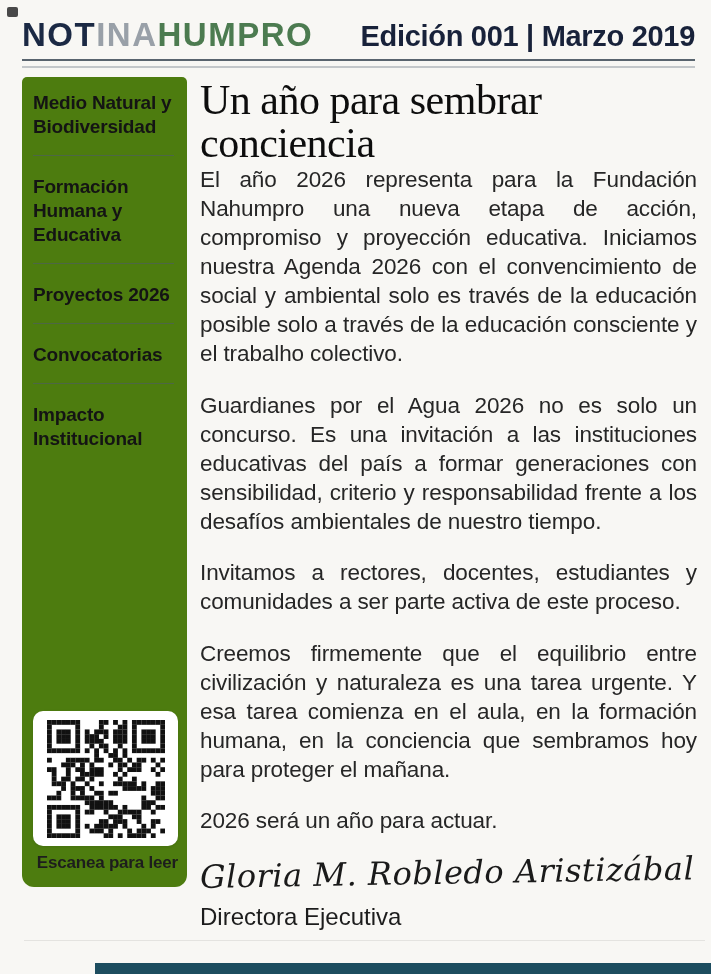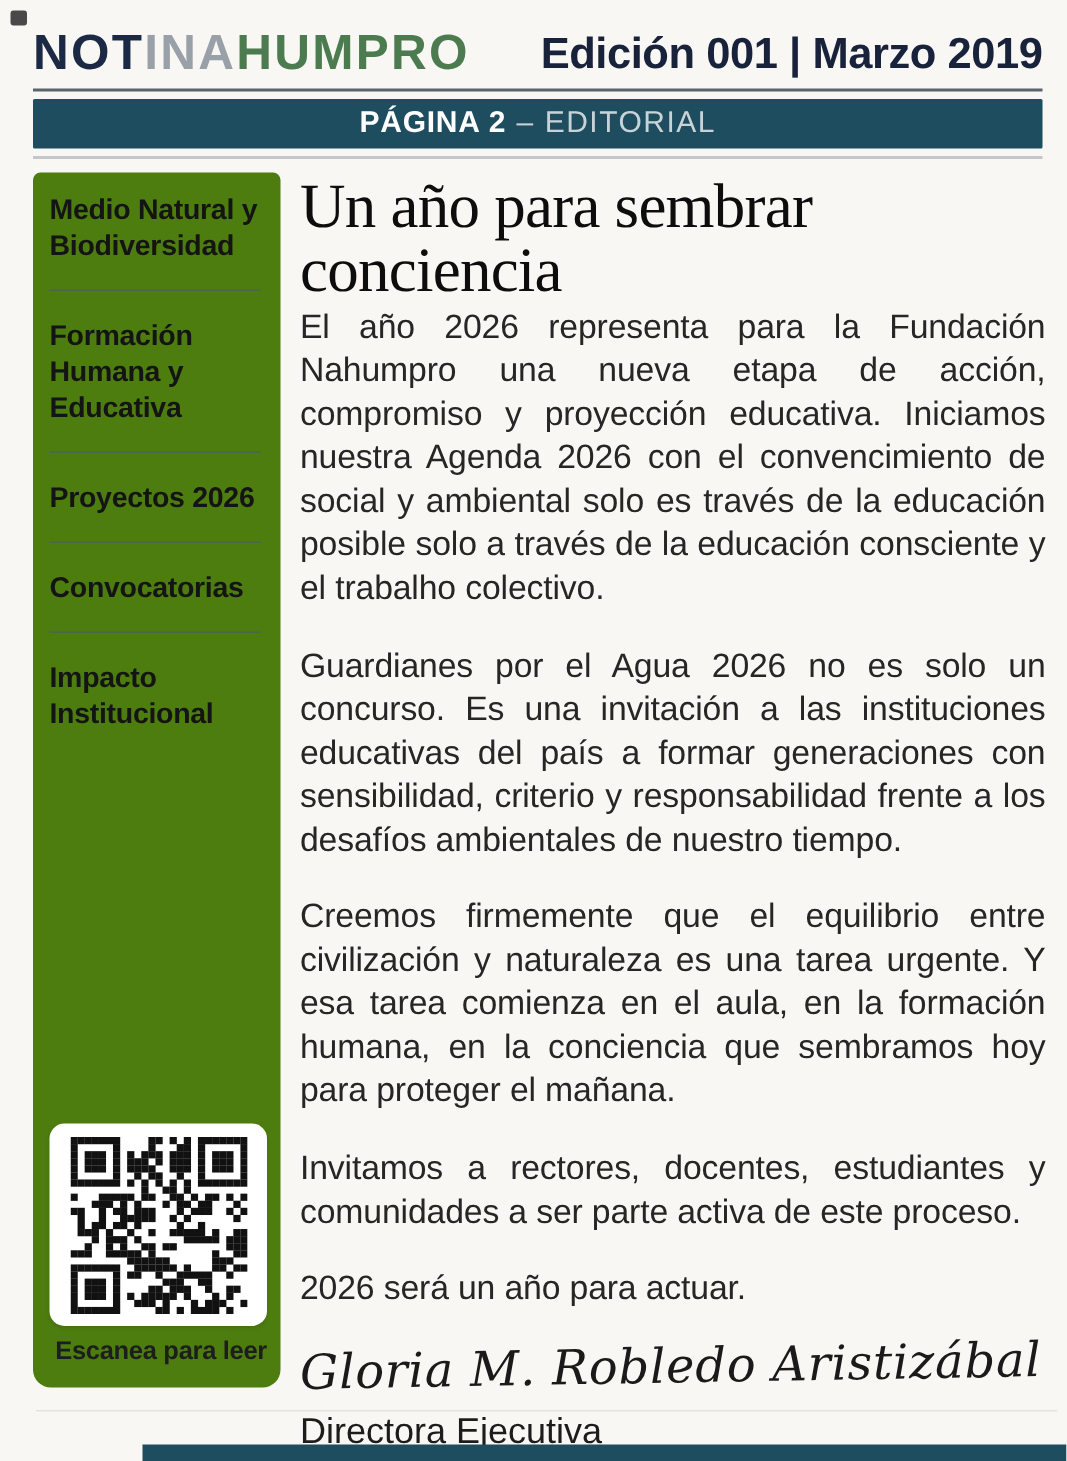--- a/index.html
+++ b/index.html
@@ -75,24 +75,20 @@
 
   <div class="corner-mark"></div>
 
   <div class="brand-row">
     <div class="brand">
       <span class="p1">NOT</span><span class="p2">INA</span><span class="p3">HUMPRO</span>
     </div>
     <div class="edition">Edición 001 | Marzo 2019</div>
   </div>
   <hr class="rule-top">
-  <div class="banner">
-    <span class="bold">PÁGINA 2</span>
-    <span class="rest">– EDITORIAL</span>
-  </div>
   <hr class="rule-bottom">
 
   <div class="content">
 
     <div class="sidebar">
       <div class="side-item">Medio Natural y Biodiversidad</div>
       <hr class="side-divider">
       <div class="side-item">Formación Humana y Educativa</div>
       <hr class="side-divider">
       <div class="side-item">Proyectos 2026</div>
@@ -421,22 +417,22 @@
             <rect x="22" y="24" width="1.02" height="1.02" fill="#111111"></rect>
           </svg>
       </div>
       <div class="qr-caption">Escanea para leer</div>
     </div>
 
     <div class="article">
       <div class="article-title">Un año para sembrar conciencia</div>
       <p class="para">El año 2026 representa para la Fundación Nahumpro una nueva etapa de acción, compromiso y proyección educativa. Iniciamos nuestra Agenda 2026 con el convencimiento de social y ambiental solo es través de la educación posible solo a través de la educación consciente y el trabalho colectivo.</p>
       <p class="para">Guardianes por el Agua 2026 no es solo un concurso. Es una invitación a las instituciones educativas del país a formar generaciones con sensibilidad, criterio y responsabilidad frente a los desafíos ambientales de nuestro tiempo.</p>
+      <p class="para">Invitamos a rectores, docentes, estudiantes y comunidades a ser parte activa de este proceso.</p>
       <p class="para">Creemos firmemente que el equilibrio entre civilización y naturaleza es una tarea urgente. Y esa tarea comienza en el aula, en la formación humana, en la conciencia que sembramos hoy para proteger el mañana.</p>
-      <p class="para">Invitamos a rectores, docentes, estudiantes y comunidades a ser parte activa de este proceso.</p>
       <p class="para">2026 será un año para actuar.</p>
 
       <div class="sig-name">Gloria M. Robledo Aristizábal</div>
       <div class="sig-role">Directora Ejecutiva</div>
 
     </div>
   </div>
 
   <hr class="page-divider">
   <div class="bottom-bar"></div>

